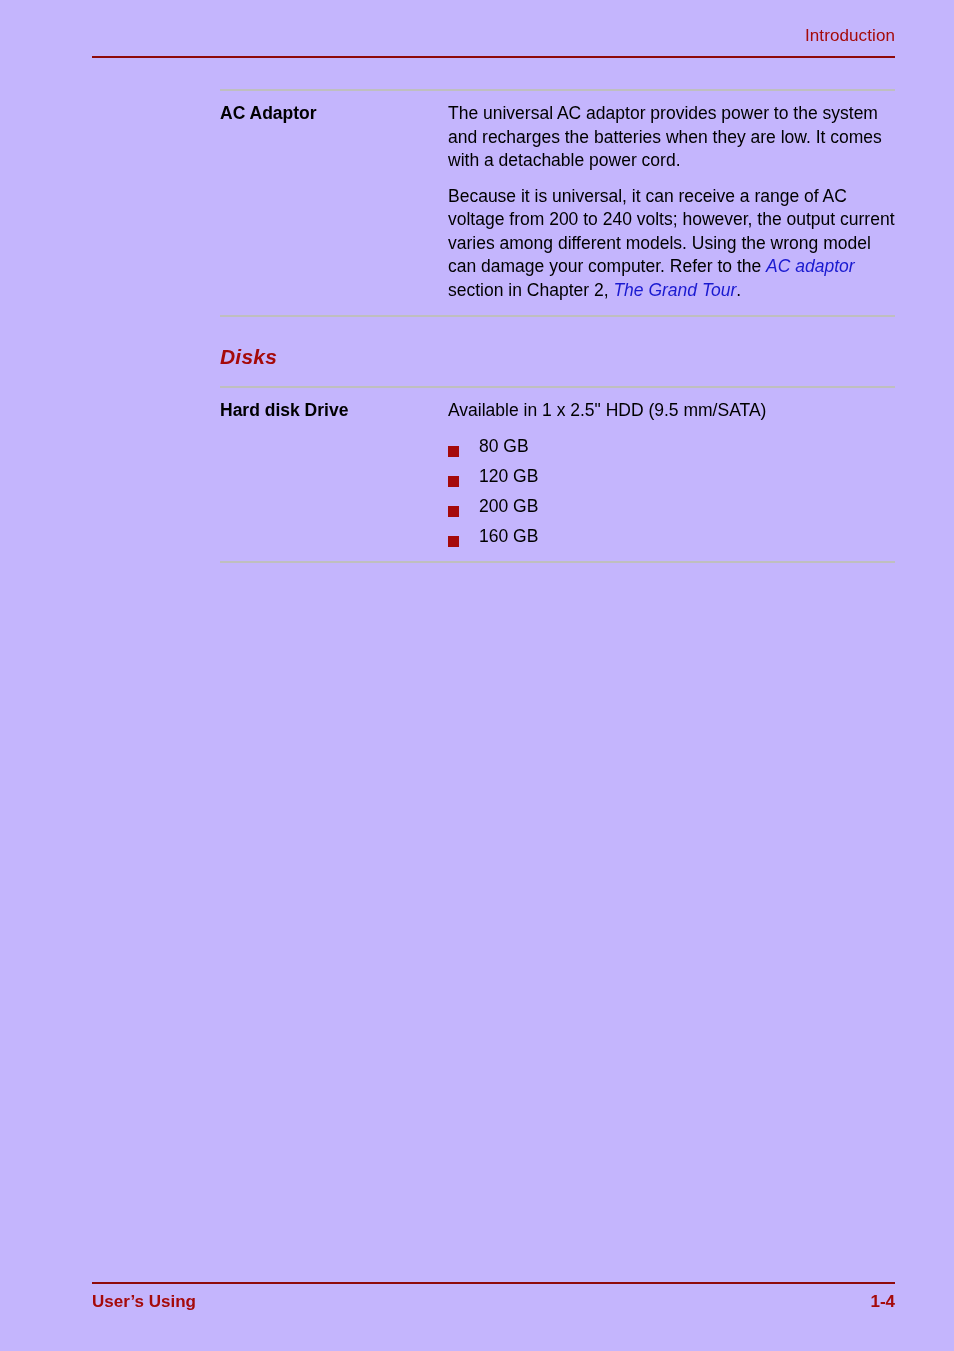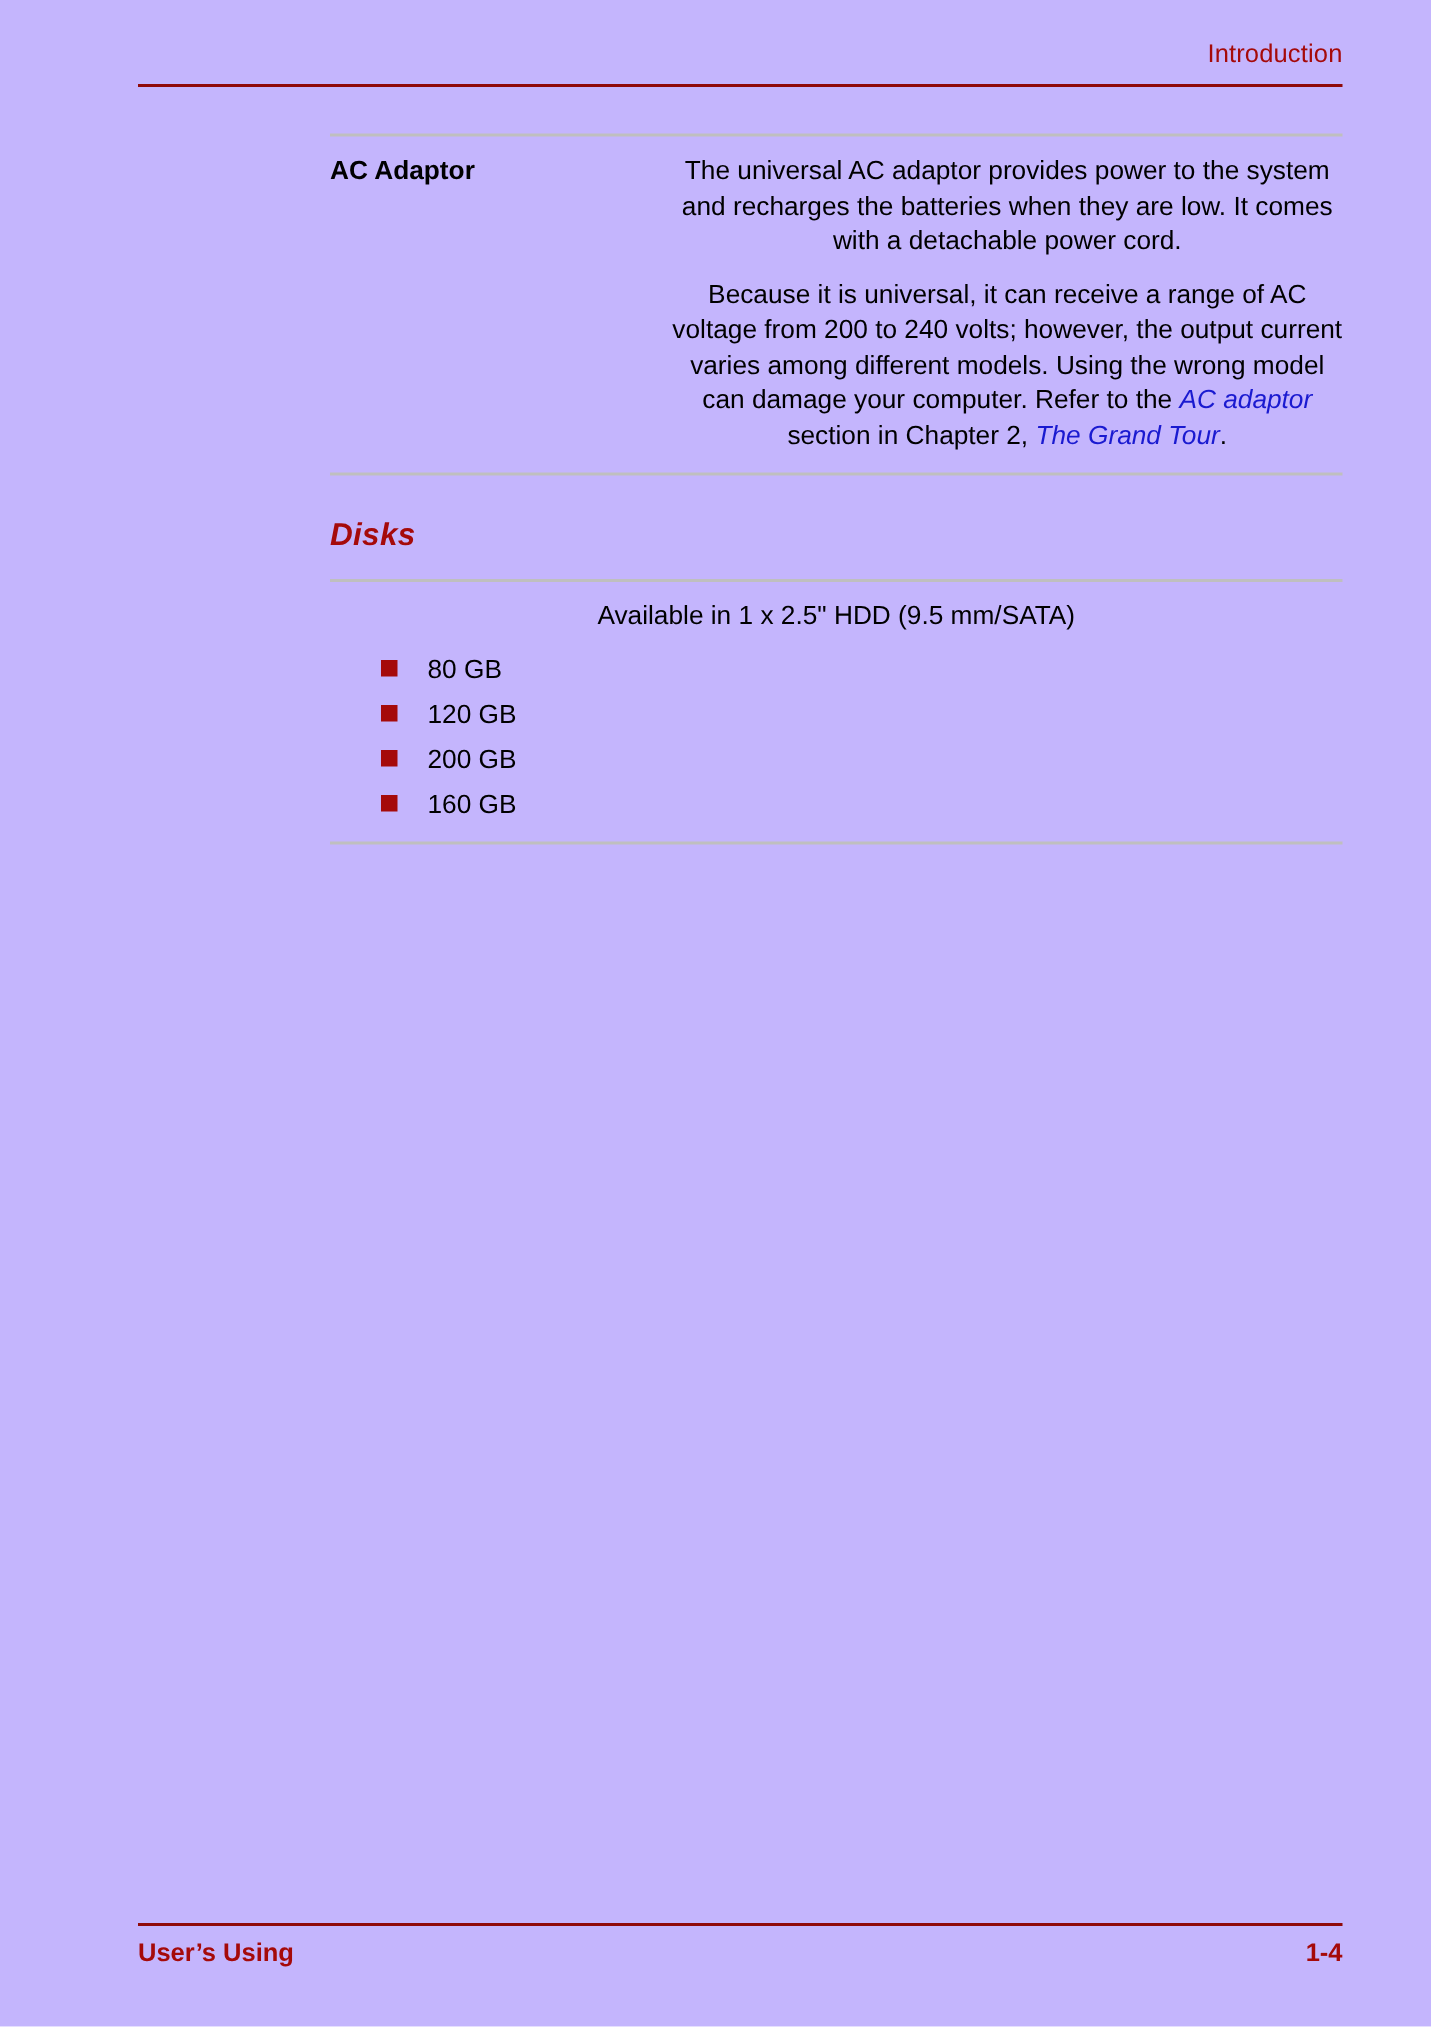--- a/index.html
+++ b/index.html
@@ -70,21 +70,20 @@
     color: #000;
   }
   .spec-def {
     flex: 1 1 auto;
     font-size: 17.5px;
     line-height: 23.5px;
     color: #000;
   }
   .spec-def p {
     margin: 0 0 12px 0;
-    text-align: center;
   }
   .spec-def p:last-child {
     margin-bottom: 0;
   }
   .xref {
     color: #1a1ad0;
     font-style: italic;
   }
 
   
@@ -98,25 +97,24 @@
   }
 
   
   .bullets {
     list-style: none;
     margin: 3px 0 0 0;
     padding: 0;
   }
   .bullets li {
     display: flex;
-    align-items: center;
+    align-items: flex-end;
     margin-top: 7px;
     font-size: 17.5px;
     line-height: 23px;
-    margin-left: 34px;
   }
   .bullet-square {
     flex: 0 0 auto;
     width: 11px;
     height: 11px;
     background: #a50a0a;
     display: inline-block;
     margin-right: 20px;
     position: relative;
     top: -1px;
@@ -183,20 +181,21 @@
           <span>Because it is universal, it can receive a range of AC voltage from 200 to 240 volts; however, the output current varies among different models. Using the wrong model can damage your computer. Refer to the </span><span class="xref">AC adaptor</span><span> section in Chapter 2, </span><span class="xref">The Grand Tour</span><span>.</span>
         </p>
       </div>
     </div>
     <div class="rule-gray"></div>
 
     <div class="section-heading">Disks</div>
 
     <div class="rule-gray"></div>
     <div class="spec-row">
+      <div class="spec-term">Hard disk Drive</div>
       <div class="spec-def">
         <p>Available in 1 x 2.5" HDD (9.5 mm/SATA)</p>
         <ul class="bullets">
           <li>
             <span class="bullet-square"></span>
             <span class="bullet-label">80 GB</span>
           </li>
           <li>
             <span class="bullet-square"></span>
             <span class="bullet-label">120 GB</span>

